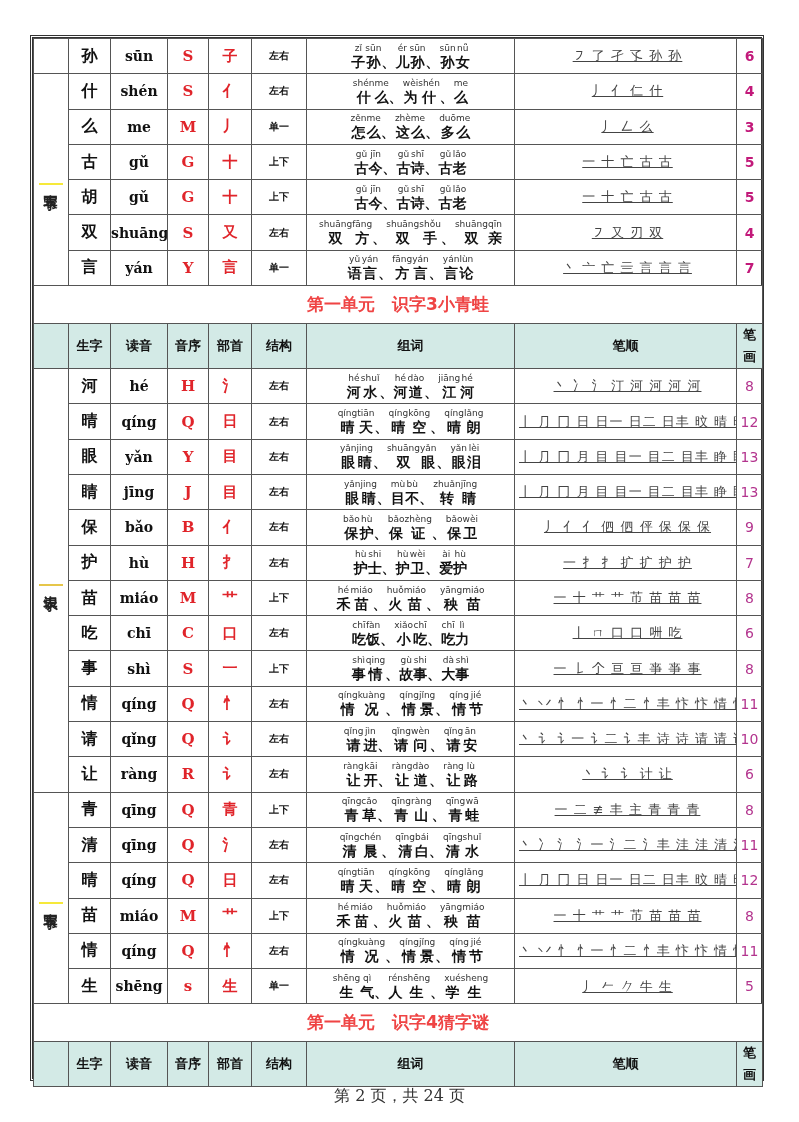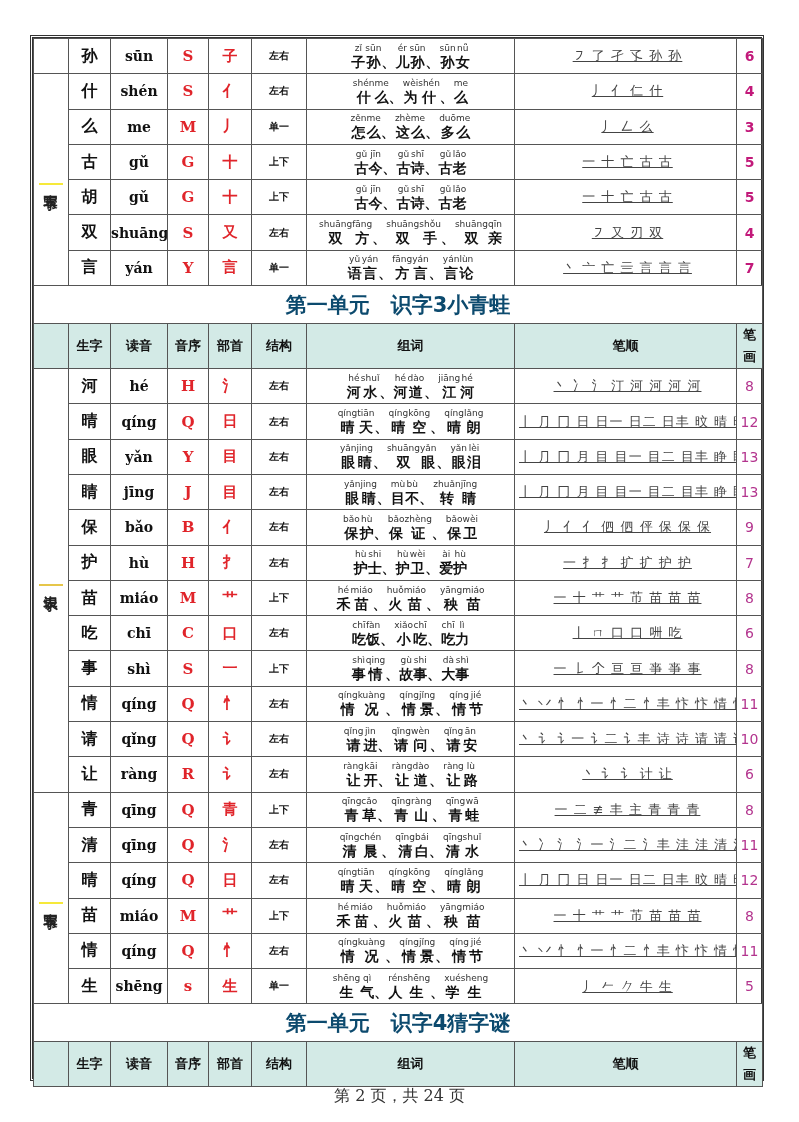--- a/index.html
+++ b/index.html
@@ -18,21 +18,21 @@
   .struct { font-weight:bold; font-size:10px; color:#111; }
   .words { display:flex; justify-content:center; padding:0 3px; }
   .w { display:flex; flex-direction:column; align-items:center; }
   .w .p { font-size:9px; color:#333; line-height:11px; white-space:nowrap; }
   .w .c { font-family:"DejaVu Serif", serif; font-weight:bold; font-size:14px; color:#111; line-height:16px; }
   .sep { align-self:flex-end; font-size:14px; font-weight:bold; line-height:16px; color:#111; }
   .strokes { text-align:right; padding-left:4px !important; font-size:13px; color:#444; letter-spacing:1px; white-space:nowrap;text-decoration:underline; }
   .count { font-size:14px; font-weight:bold; color:#c2197a; }
   .count.light { font-weight:normal; color:#b3348e; }
   tr.title td { height:37px; background:#fff; }
-  .title-text { font-weight:bold; font-size:21px; color:#0c4a6e; }
+  .title-text { font-weight:bold; font-size:17px; color:#ef4444; }
   tr.header td { height:40px; background:#d3eae6; font-weight:bold; font-size:13px; color:#111; }
   .hdr-vert { font-size:13px; line-height:22px; }
   .footer { position:absolute; top:1086px; left:0; width:799px; text-align:center; font-family:"DejaVu Serif", serif; font-size:16px; color:#333; }
 </style>
 </head>
 <body>
 
 <div class="frame"></div>
 
 <table class="grid">

